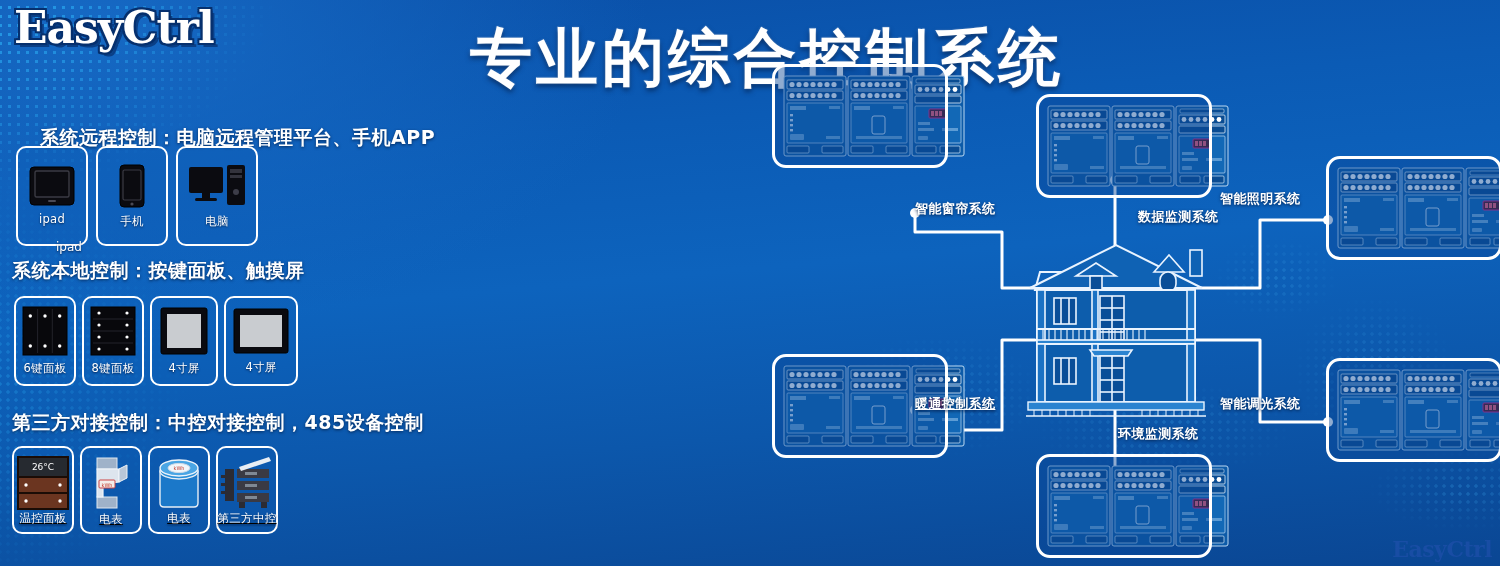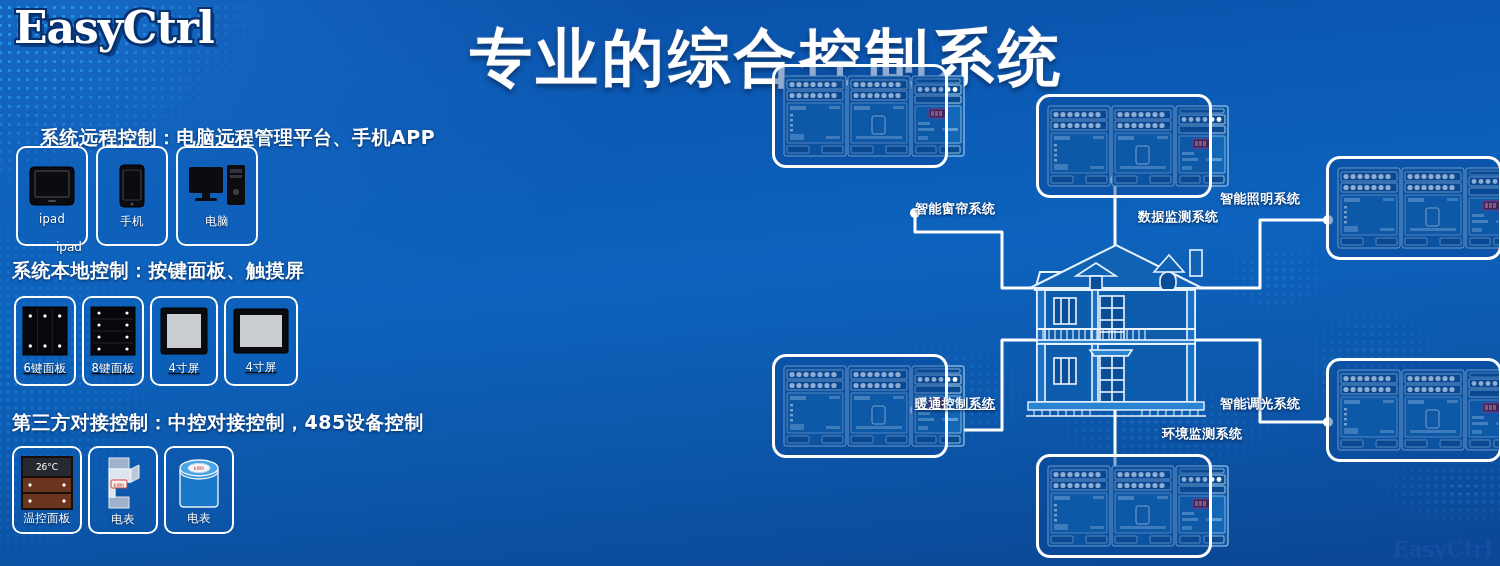--- a/index.html
+++ b/index.html
@@ -75,39 +75,39 @@
     letter-spacing:.5px;white-space:nowrap;
     text-shadow:0 1px 3px rgba(3,30,72,.85);
   }
   #head1{left:12px;top:125px;margin-left:28px;}
   #head2{left:12px;top:258px;}
   #head3{left:12px;top:410px;}
 
   
   .row{position:absolute;display:flex;}
   #row1{left:16px;top:146px;gap:8px;}
-  #row2{left:14px;top:296px;gap:6px;text-decoration:underline;}
+  #row2{left:14px;top:296px;gap:6px;}
   #row3{left:12px;top:446px;gap:6px;}
 
   .card{
     border:2.5px solid #ffffff;border-radius:10px;
     background:rgba(13,92,178,.25);
     display:flex;flex-direction:column;align-items:center;justify-content:center;
     box-sizing:border-box;position:relative;
   }
   .card .cap{
     color:#ffffff;font-size:11.5px;letter-spacing:.3px;white-space:nowrap;
     text-shadow:0 1px 2px rgba(3,30,72,.9);
   }
   #row1 .card{width:72px;height:100px;gap:6px;}
   #row1 .card.wide{width:82px;}
   #row2 .card{width:62px;height:90px;gap:5px;}
   #row2 .card.scr{width:68px;}
   #row2 .card.scr2{width:74px;}
-  #row3 .card{width:70px;height:88px;gap:0;}
+  #row3 .card{width:62px;height:88px;gap:0;text-decoration:underline;}
 
   .sub-ipad{
     position:absolute;left:56px;top:240px;color:#ffffff;font-size:12px;
     text-shadow:0 1px 2px rgba(3,30,72,.9);
   }
 
   
   .g{display:block;}
 
   
@@ -266,20 +266,38 @@
       <svg class="g" width="54" height="56" viewBox="0 0 54 56">
         <path d="M8 16 L8 48 Q8 52 12 52 L42 52 Q46 52 46 48 L46 16 Z" fill="#1b78c9" stroke="#e6eef6" stroke-width="1.4"></path>
         <ellipse cx="27" cy="16" rx="19" ry="8" fill="#2a8fd9" stroke="#e6eef6" stroke-width="1.4"></ellipse>
         <ellipse cx="27" cy="13" rx="19" ry="8" fill="#4aa5e4" stroke="#eef4fa" stroke-width="1.4"></ellipse>
         <ellipse cx="27" cy="13" rx="11" ry="4.6" fill="#f2f6fa" stroke="#cfdae6"></ellipse>
         <text x="27" y="15" font-size="5" fill="#c0392b" text-anchor="middle" font-family="DejaVu Sans, sans-serif">kWh</text>
       </svg>
       <div class="cap">电表</div>
     </div>
 
+    <div class="card">
+      <svg class="g" width="56" height="56" viewBox="0 0 56 56">
+        <rect x="6" y="14" width="9" height="32" fill="#2b2b33"></rect>
+        <rect x="2" y="20" width="4" height="3" fill="#2b2b33"></rect>
+        <rect x="2" y="28" width="4" height="3" fill="#2b2b33"></rect>
+        <rect x="2" y="36" width="4" height="3" fill="#2b2b33"></rect>
+        <rect x="18" y="14" width="32" height="9" fill="#3a3a44"></rect>
+        <rect x="18" y="26" width="32" height="9" fill="#3a3a44"></rect>
+        <rect x="18" y="38" width="32" height="9" fill="#3a3a44"></rect>
+        <rect x="26" y="17" width="12" height="3" fill="#7f8894"></rect>
+        <rect x="26" y="29" width="12" height="3" fill="#7f8894"></rect>
+        <rect x="26" y="41" width="12" height="3" fill="#7f8894"></rect>
+        <path d="M20 12 L50 2 L52 6 L22 16 Z" fill="#e9eef4"></path>
+        <rect x="20" y="47" width="6" height="6" fill="#2b2b33"></rect>
+        <rect x="42" y="47" width="6" height="6" fill="#2b2b33"></rect>
+      </svg>
+      <div class="cap">第三方中控</div>
+    </div>
   </div>
 
   <div id="diagram">
 
     <svg width="760" height="526" viewBox="0 0 760 526" style="position:absolute;left:0;top:0;">
       <defs>
         <g id="din-module">
           <rect x="0" y="0" width="62" height="80" rx="2" fill="#0d5ba8" stroke="#bcd9f2" stroke-width="1"></rect>
           <rect x="3" y="4" width="56" height="9" rx="1" fill="#0a4c92" stroke="#dceaf8" stroke-width=".8"></rect>
           <rect x="3" y="15" width="56" height="9" rx="1" fill="#0a4c92" stroke="#dceaf8" stroke-width=".8"></rect>
@@ -511,18 +529,18 @@
     <div class="modbox" style="left:296px;top:54px;width:176px;height:104px;"></div>
     <div class="modbox" style="left:586px;top:116px;width:176px;height:104px;"></div>
     <div class="modbox" style="left:32px;top:314px;width:176px;height:104px;"></div>
     <div class="modbox" style="left:296px;top:414px;width:176px;height:104px;"></div>
     <div class="modbox" style="left:586px;top:318px;width:176px;height:104px;"></div>
 
     <div class="lbl" style="left:175px;top:160px;">智能窗帘系统</div>
     <div class="lbl" style="left:378px;top:168px;margin-left:20px;">数据监测系统</div>
     <div class="lbl" style="left:480px;top:150px;">智能照明系统</div>
     <div class="lbl" style="left:175px;top:355px;text-decoration:underline;">暖通控制系统</div>
-    <div class="lbl" style="left:378px;top:385px;padding-left:44px;">环境监测系统</div>
+    <div class="lbl" style="left:378px;top:385px;">环境监测系统</div>
     <div class="lbl" style="left:480px;top:355px;">智能调光系统</div>
   </div>
 
   <div id="watermark">EasyCtrl</div>
 </div>
 
 </body></html>

